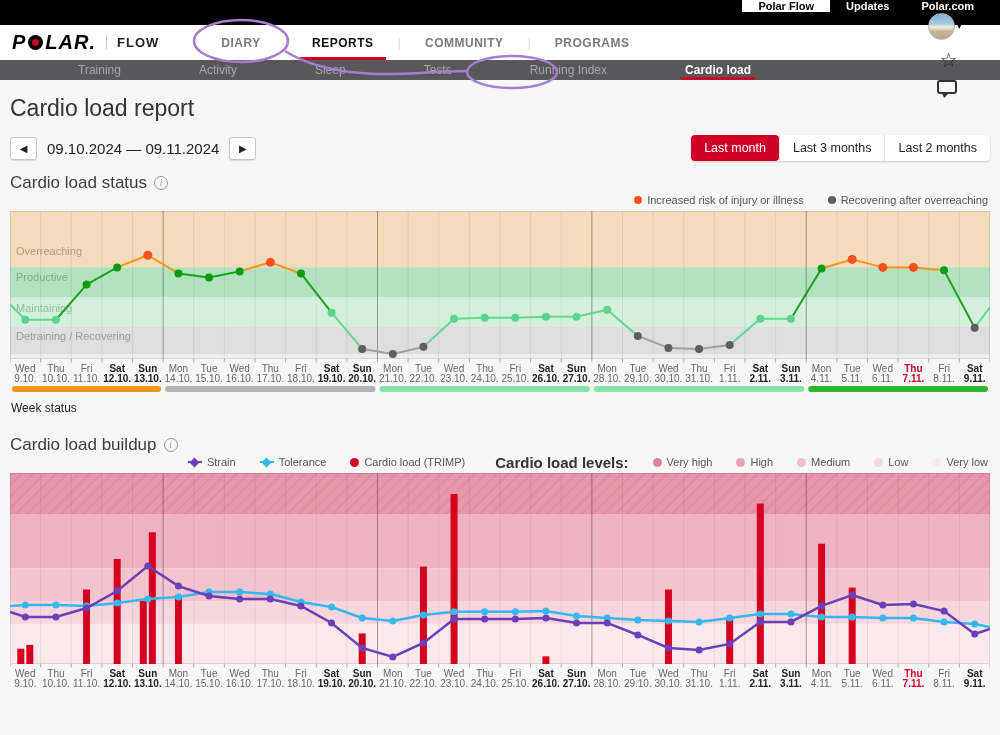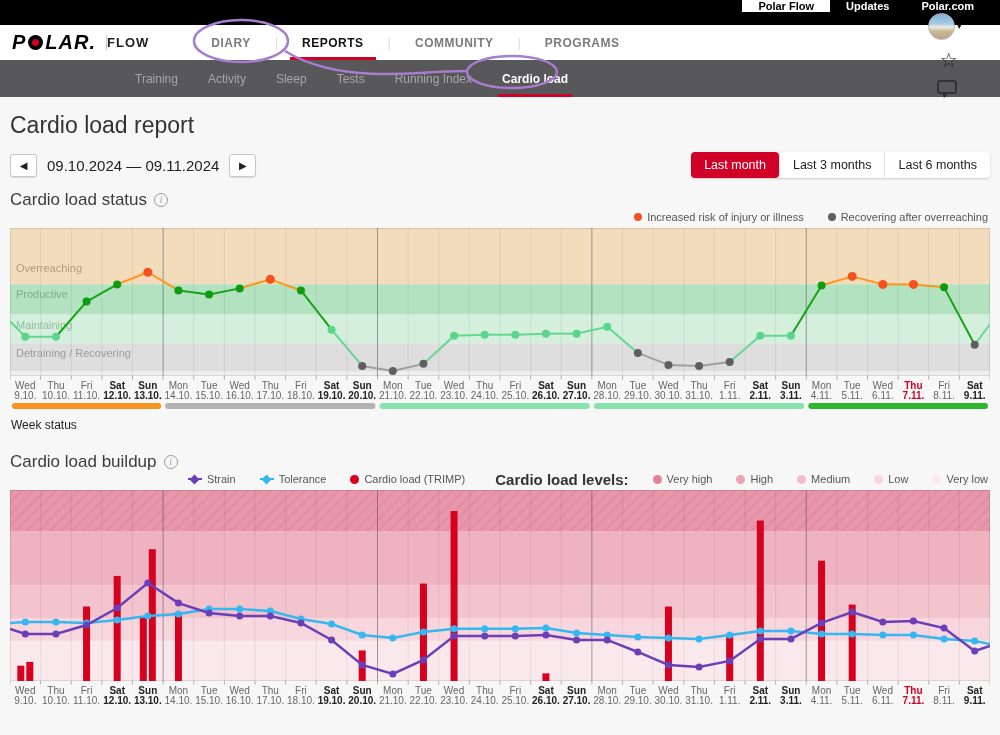--- a/index.html
+++ b/index.html
@@ -9,39 +9,39 @@
   
   .topbar { height:25px; background:#000; display:flex; justify-content:flex-end; align-items:flex-start; padding-right:10px; }
   .topbar .tab { display:flex; align-items:center; padding:0 16px; color:#fff; font-size:11px; font-weight:bold; cursor:pointer; }
   .topbar .tab.active { background:#fff; color:#000; }
 
   
   .mainnav { height:35px; background:#fff; display:flex; align-items:center; padding:0 12px; position:relative; }
   .logo { display:flex; align-items:center; font-weight:bold; font-style:italic; font-size:20px; letter-spacing:1px; color:#000; }
   .logo-o { width:15px; height:15px; border-radius:50%; background:#000; display:inline-block; margin:0 2px; position:relative; }
   .logo-o::after { content:""; position:absolute; left:4px; top:4px; width:7px; height:7px; background:#d10027; border-radius:50%; }
-  .flow-label { font-size:13px; font-weight:bold; margin-left:10px; border-left:1px solid #ccc; letter-spacing:1px; color:#222; font-style:normal; }
+  .flow-label { font-size:13px; font-weight:bold; margin-left:10px; padding-left:10px; border-left:1px solid #ccc; letter-spacing:1px; color:#222; font-style:normal; }
   .nav-items { display:flex; margin-left:38px; height:100%; align-items:center; }
   .nav-item { font-size:12px; font-weight:bold; color:#7b7b7e; padding:0 24px; height:100%; display:flex; align-items:center; position:relative; letter-spacing:.5px; cursor:pointer; }
   .nav-item.active { color:#111; }
   .nav-item.active::after { content:""; position:absolute; left:12px; right:12px; bottom:0; height:3px; background:#d10027; }
   .nav-sep { color:#ddd; font-size:13px; }
   .nav-right { margin-left:auto; display:flex; align-items:center; gap:10px;flex-direction:column; }
   .user-name { font-size:13px; color:#222; cursor:pointer; }
   .avatar-wrap { display:flex; align-items:center; gap:2px; cursor:pointer; }
   .avatar { width:27px; height:27px; border-radius:50%; border:1px solid #b5b5b5;
             background:linear-gradient(180deg,#7fb0d8 0%,#a9cbe3 40%,#efece1 52%,#c9b795 70%,#b9a685 100%); }
   .caret { font-size:9px; color:#111; }
   .icon-star { font-size:20px; color:#222; margin-left:8px; cursor:pointer; line-height:1; }
   .chat-icon { width:20px; height:14px; border:2px solid #333; border-radius:3px; position:relative; margin:0 6px 4px 10px; cursor:pointer; }
   .chat-icon::after { content:""; position:absolute; left:3px; bottom:-6px; width:0; height:0;
                       border-left:2px solid transparent; border-right:5px solid transparent; border-top:5px solid #333; }
 
   
-  .subnav { height:37px; background:#58585b; display:flex; align-items:stretch; padding-left:120px; }
+  .subnav { height:20px; background:#58585b; display:flex; align-items:stretch; padding-left:63px;gap:48px; }
   .sitem { display:flex; align-items:center; padding:0 15px; font-size:12px; color:#a6a6a8; cursor:pointer; position:relative; }
   .sitem.active { color:#fff; font-weight:bold;text-align:right; }
   .sitem.active::after { content:""; position:absolute; left:11px; right:11px; bottom:0; height:3px; background:#d10027; }
 
   
   .annotation { position:absolute; top:0; left:0; pointer-events:none; z-index:40; }
 
   
   .content { padding:0 10px; position:relative; }
   .page-title { font-size:23px; font-weight:400; color:#333; margin:15px 0 13px; }
@@ -126,21 +126,21 @@
 <div class="content">
   <h1 class="page-title">Cardio load report</h1>
 
   <div class="date-row">
     <div class="nav-btn">◀</div>
     <span class="date-label">09.10.2024 — 09.11.2024</span>
     <div class="nav-btn">▶</div>
     <div class="range-group">
       <div class="range-btn active">Last month</div>
       <div class="range-btn">Last 3 months</div>
-      <div class="range-btn">Last 6 months</div>
+      <div class="range-btn">Last 2 months</div>
     </div>
   </div>
 
   <div class="section-title">
     <span>Cardio load status</span>
     <span class="info-icon">i</span>
   </div>
   <div class="legend-row">
     <span class="li">
       <span class="dot" style="background: rgb(244, 81, 30);"></span>

